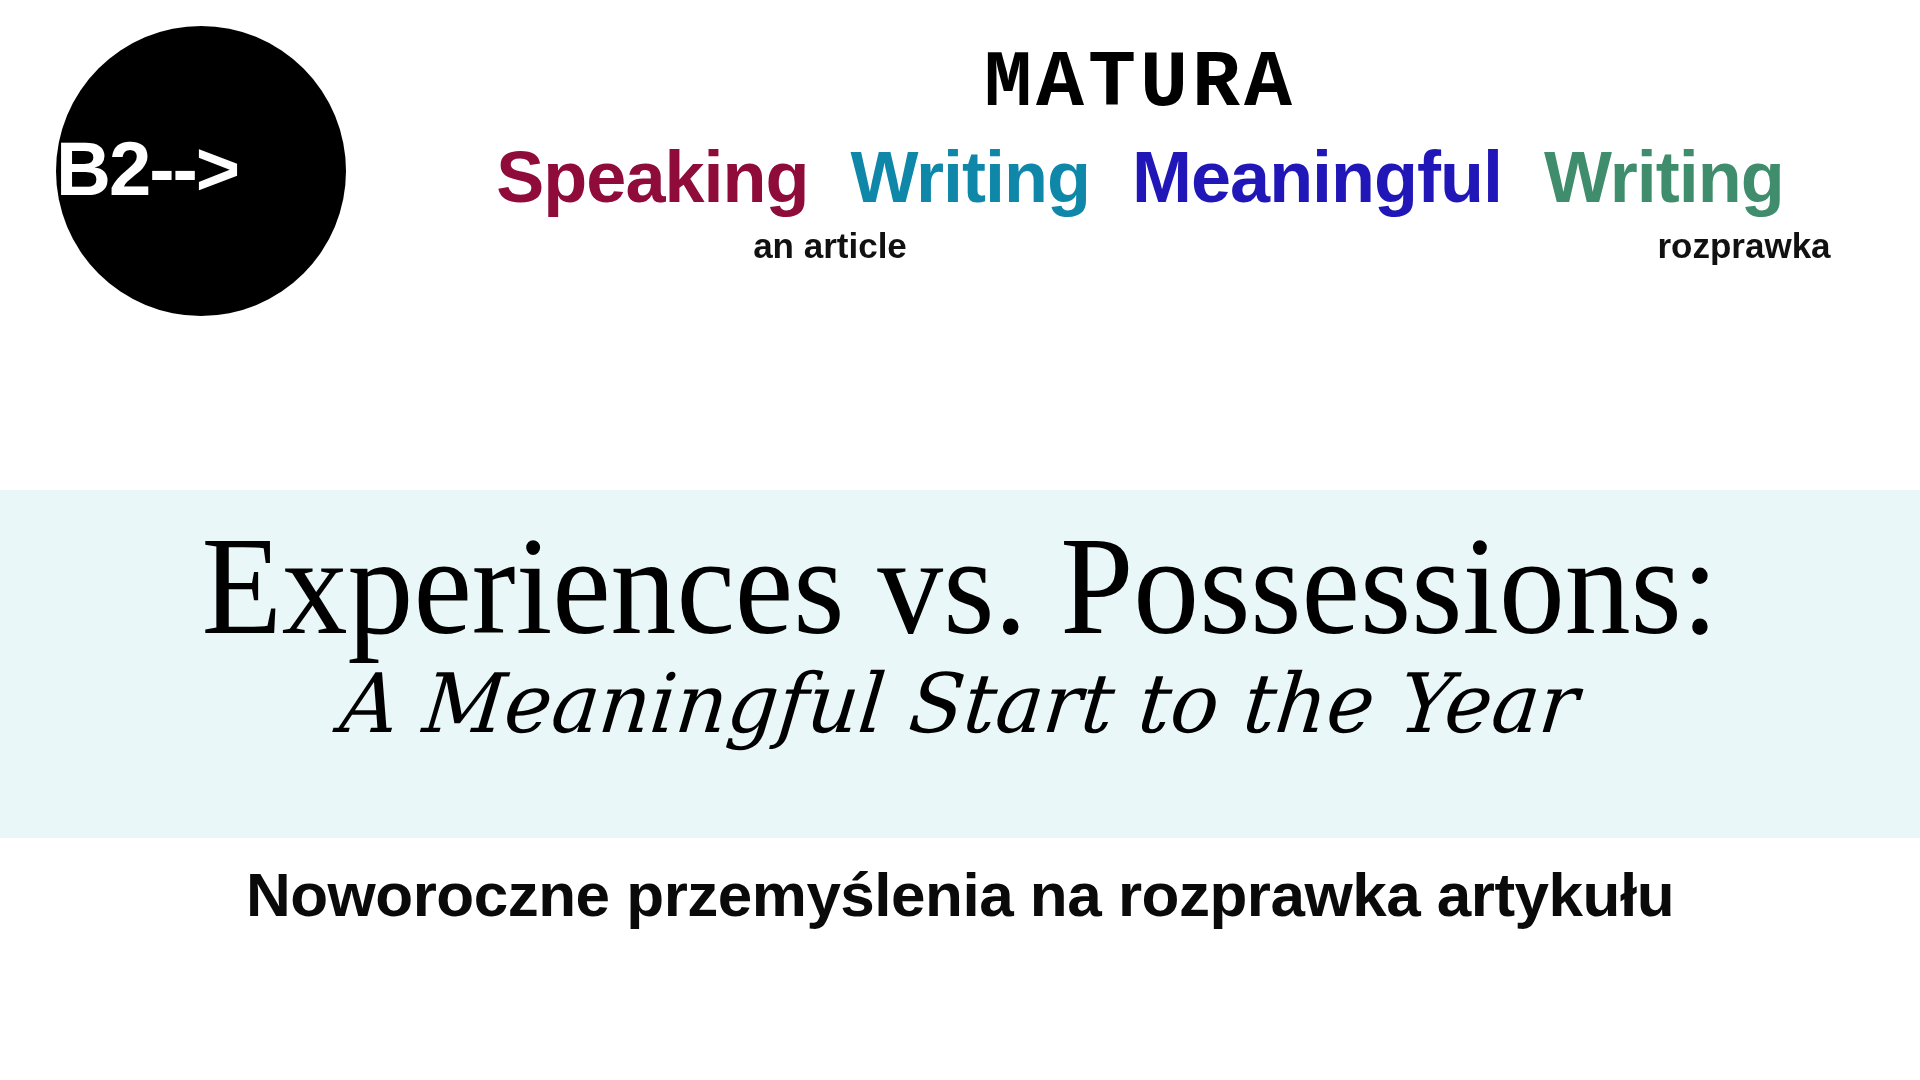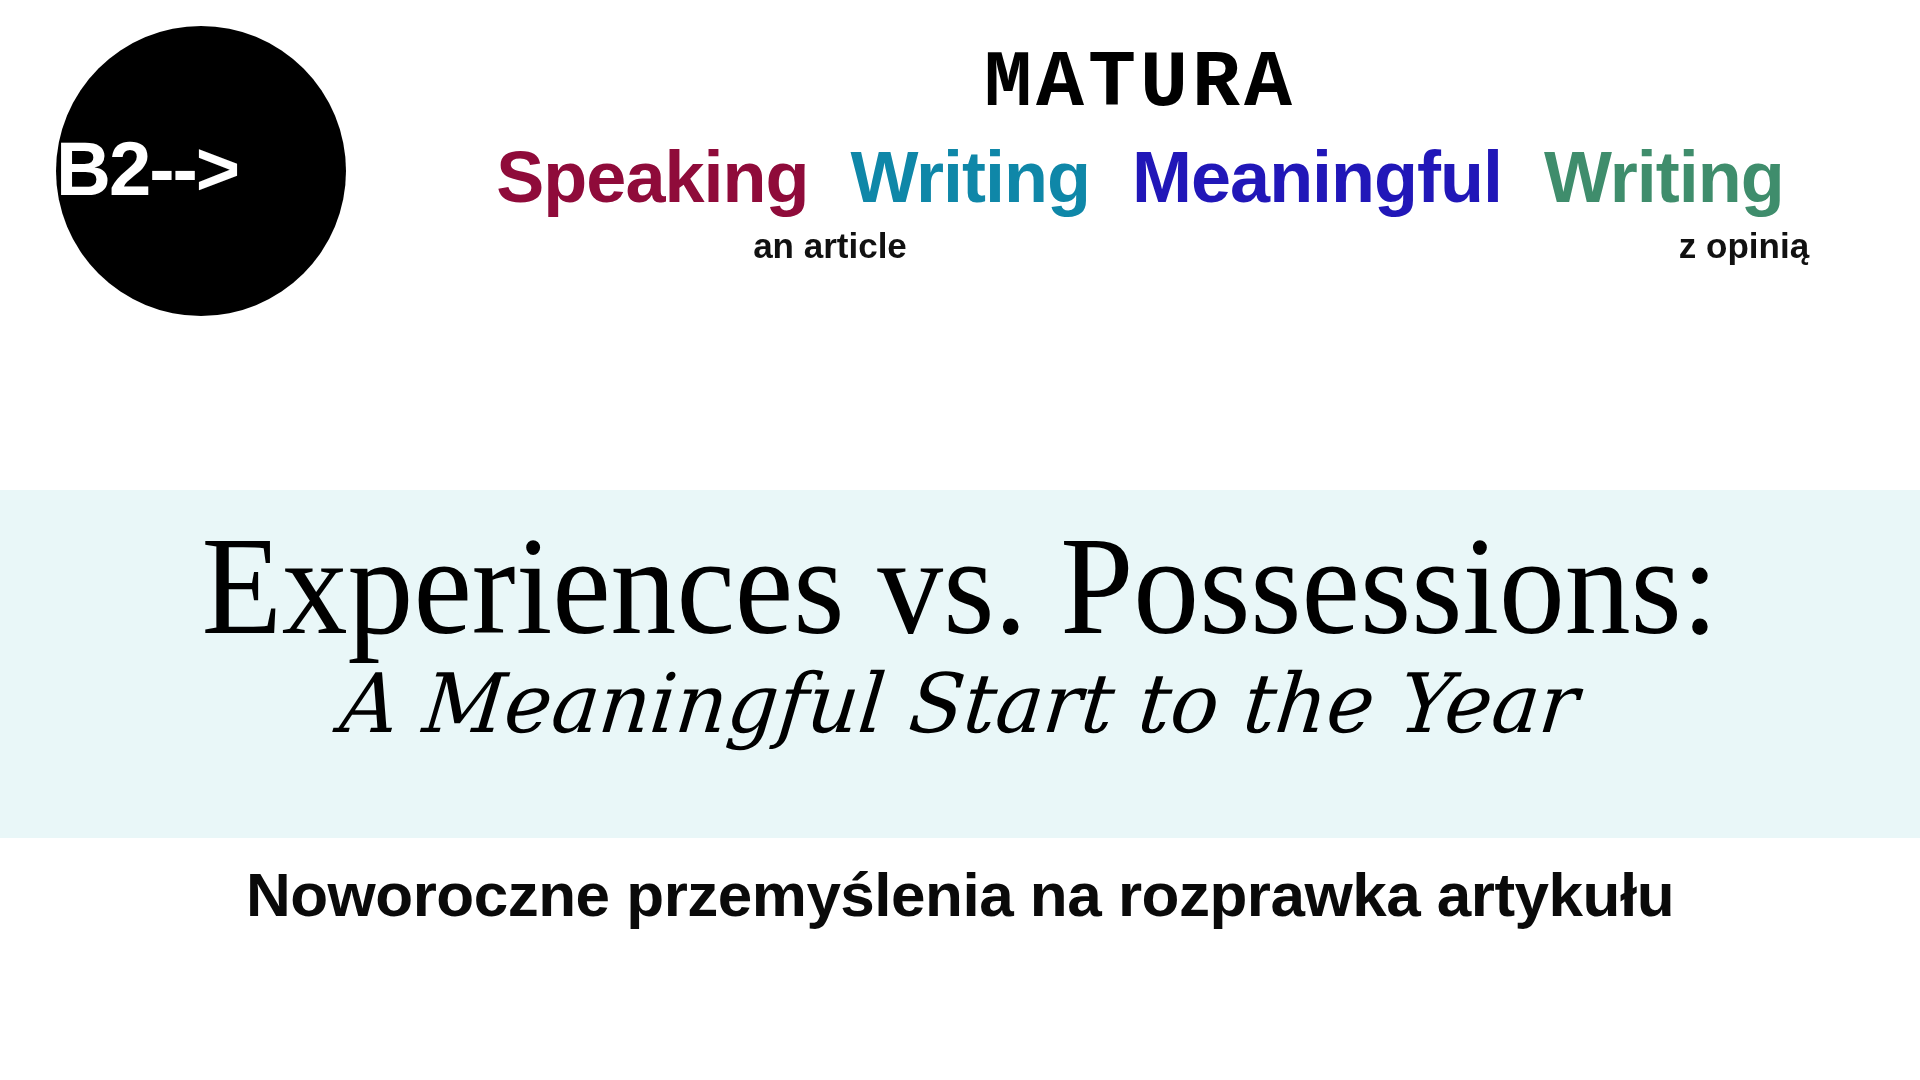--- a/index.html
+++ b/index.html
@@ -190,21 +190,21 @@
       <div class="skills-row">
         <span class="skill-word" style="color:#8f0b3a;">Speaking</span>
         <span class="skill-word" style="color:#0f87a8;">Writing</span>
         <span class="skill-word" style="color:#2117b8;">Meaningful</span>
         <span class="skill-word" style="color:#3f8d6c;">Writing</span>
       </div>
 
       <div class="skill-notes">
         <div class="note note-reading">an article</div>
         <div class="note note-writing">
-          <div>z opinią</div>
+          <div>rozprawka</div>
         </div>
       </div>
 
     </div>
   </div>
 
   <div class="title-band">
     <div class="main-title">Experiences vs. Possessions:</div>
     <div class="script-subtitle">A Meaningful Start to the Year</div>
   </div>

